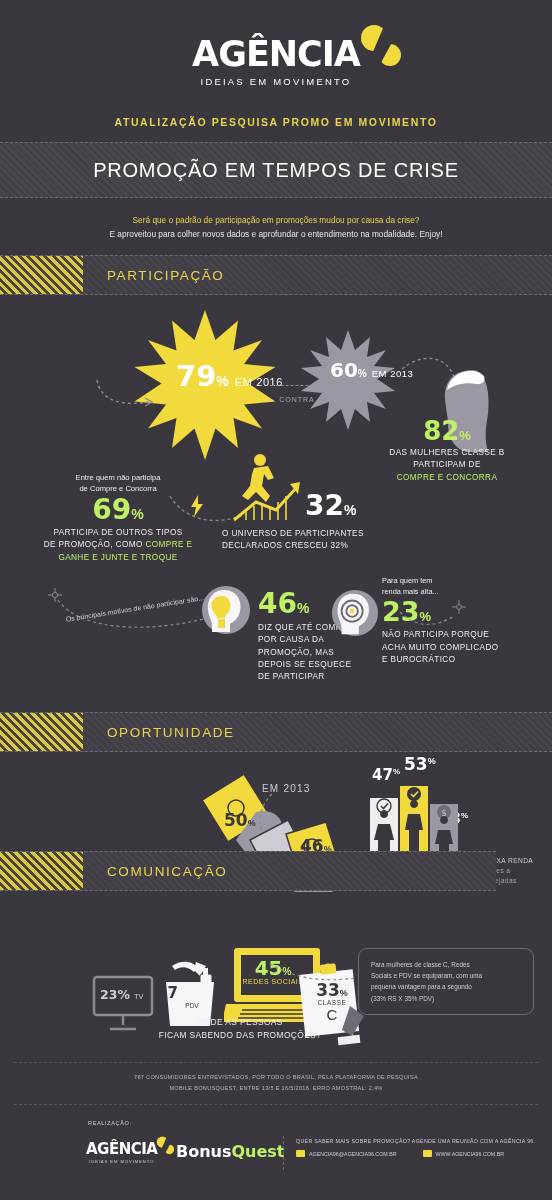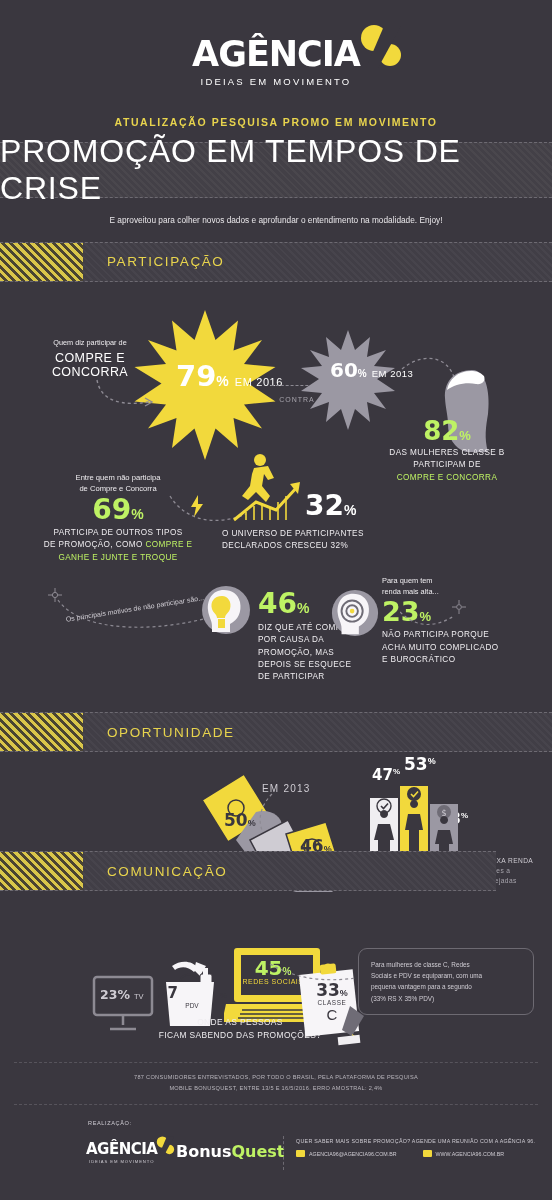--- a/index.html
+++ b/index.html
@@ -29,21 +29,21 @@
 
   
   .title-band {
     margin-top:14px; height:56px;
     background:
       repeating-linear-gradient(45deg, rgba(255,255,255,.035) 0 2px, rgba(0,0,0,0) 2px 5px),
       #434047;
     border-top:1px dashed #6d6a72; border-bottom:1px dashed #6d6a72;
     display:flex; align-items:center; justify-content:center;
   }
-  .title-band h1 { font-size:32px; font-weight:normal; letter-spacing:.8px; color:#fff; }
+  .title-band h1 { font-size:20px; font-weight:normal; letter-spacing:.8px; color:#fff; }
 
   .intro { padding:16px 40px 14px; text-align:center; line-height:1.65; }
   .intro .l1 { color:#e8d44d; font-size:8.3px; }
   .intro .l2, .intro .l3 { color:#e9e7ea; font-size:8.3px; }
 
   
   .sec-bar {
     height:40px; position:relative;
     background:
       repeating-linear-gradient(45deg, rgba(255,255,255,.03) 0 2px, rgba(0,0,0,0) 2px 5px),
@@ -110,36 +110,32 @@
     <div class="logo-tag">IDEIAS EM MOVIMENTO</div>
   </div>
 
   <div class="subtitle-top">ATUALIZAÇÃO PESQUISA PROMO EM MOVIMENTO</div>
 
   <div class="title-band">
     <h1>PROMOÇÃO EM TEMPOS DE CRISE</h1>
   </div>
 
   <div class="intro">
+    <div class="l1">Será que o padrão de participação em promoções mudou por causa da crise?</div>
     <div class="l3">E aproveitou para colher novos dados e aprofundar o entendimento na modalidade. Enjoy!</div>
   </div>
 
   <div class="sec-bar">
     <div class="hatch"></div>
     <h2>PARTICIPAÇÃO</h2>
   </div>
 
   <svg class="star" style="left:130px; top:310px; width:150px; height:150px;" viewBox="0 0 100 100">
     <path fill="#f2d93c" d="M50 0 L57 20 L72 7 L69 27 L88 20 L76 36 L97 38 L79 49 L97 61 L76 63 L88 79 L69 72 L72 92 L57 79 L50 100 L43 79 L28 92 L31 72 L12 79 L24 63 L3 61 L21 49 L3 38 L24 36 L12 20 L31 27 L28 7 L43 20 Z"></path>
   </svg>
-  <div class="block" style="left:40px; top:338px; width:100px; text-align:center;">
-    <div class="lbl-small" style="font-size:7.3px;">Quem diz participar de</div>
-    <div style="font-size:12.5px; letter-spacing:.4px; margin-top:2px;">COMPRE E</div>
-    <div style="font-size:12.5px; letter-spacing:.4px;">CONCORRA</div>
-  </div>
   <svg class="dashed-arc" style="left:95px; top:378px; width:60px; height:32px;" viewBox="0 0 60 32">
     <path d="M2 2 C6 24 28 28 54 24" fill="none" stroke="#8d8a93" stroke-width="1.4" stroke-dasharray="3,3"></path>
     <path d="M50 20 L57 24 L50 28" fill="none" stroke="#8d8a93" stroke-width="1.4"></path>
   </svg>
 
   <div class="block" style="left:176px; top:362px; display:flex; align-items:baseline;">
     <span class="big-num" style="font-size:29px; color:#fff;">79</span>
     <span class="pct" style="font-size:14px; color:#fff;">%</span>
     <span style="font-size:11px; color:#fff; margin-left:6px; letter-spacing:.6px;">EM 2016</span>
   </div>

